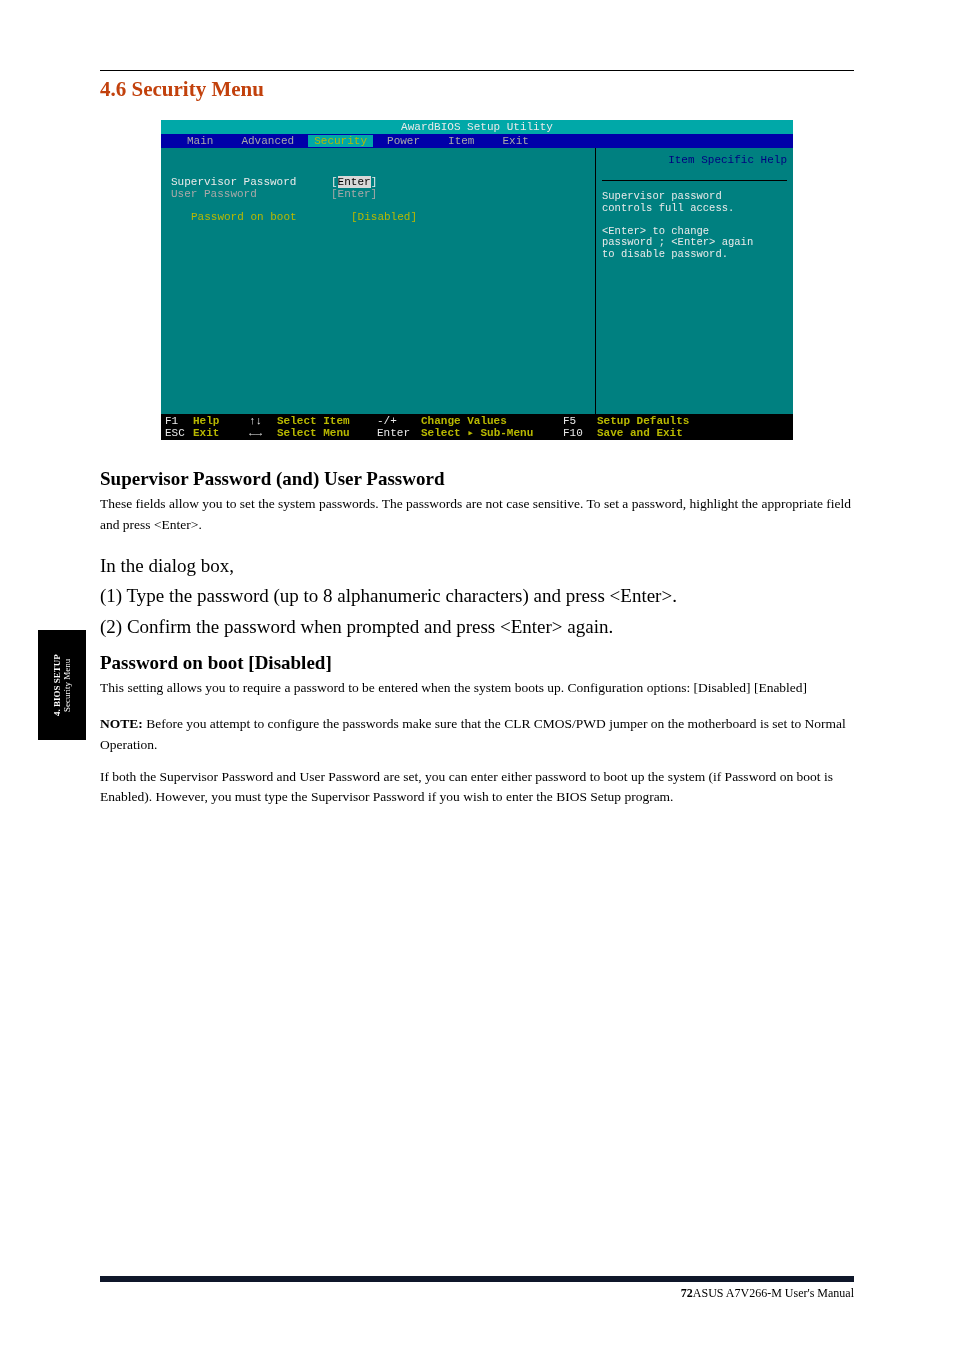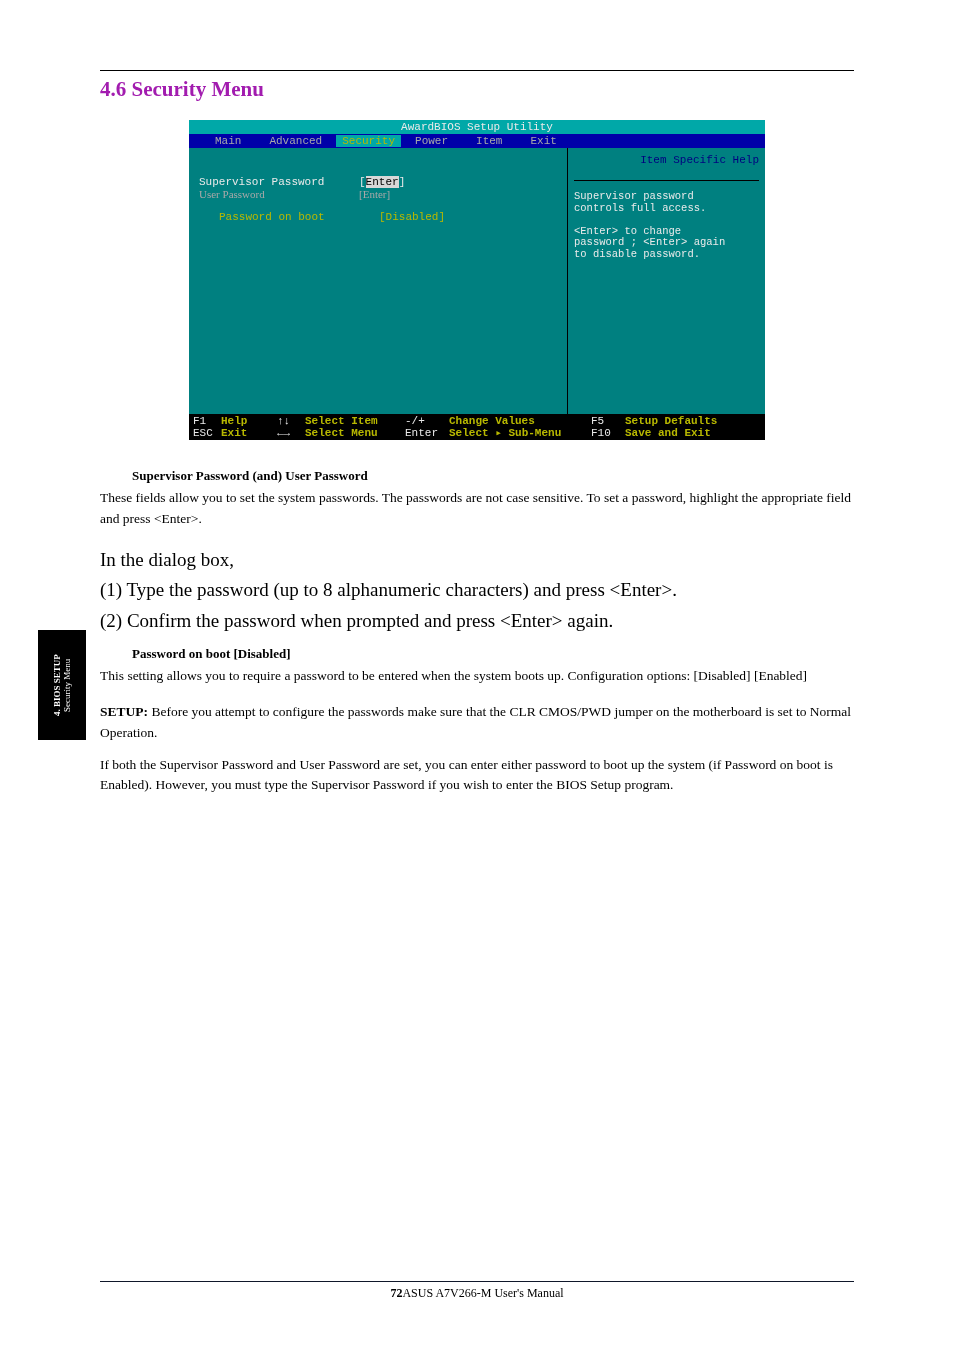--- a/index.html
+++ b/index.html
@@ -20,24 +20,24 @@
     height: 100%;
   }
   .header-line {
     border-bottom: 1px solid #000;
     margin-bottom: 6px;
   }
   .section-heading {
     font-size: 21px;
     font-weight: bold;
     margin-bottom: 18px;
-    color: #a21caf;
+    color: #c2410c;
   }
   .bios-screenshot {
-    width: 576px;
+    width: 632px;
     margin: 0 auto 28px auto;
     font-family: 'Courier New', monospace;
     font-size: 11px;
     line-height: 1.1;
     border-radius: 9px;
   }
   .bios-title-bar {
     background: #00a8a8;
     color: #eaeaea;
     text-align: center;
@@ -122,24 +122,23 @@
     padding-right: 14px;
     font-weight: bold;
   }
   .body-text {
     font-size: 13.5px;
     line-height: 1.5;
     color: #000;
     margin-bottom: 16px;
   }
   .field-title {
-    font-size: 13px;
+    font-size: 19px;
     font-weight: bold;
     margin-bottom: 4px;
-    margin-left: 32px;
   }
   .sub-steps {
     font-size: 19px;
     line-height: 1.6;
     margin-bottom: 10px;
   }
   .note-text {
     font-size: 13.5px;
     line-height: 1.5;
     margin-bottom: 12px;
@@ -159,31 +158,31 @@
     align-items: center;
     writing-mode: vertical-rl;
     text-orientation: mixed;
     transform: rotate(180deg);
   }
   .page-footer {
     position: absolute;
     bottom: 50px;
     left: 100px;
     right: 100px;
-    border-top: 1px solid #0f172a;
+    border-top: 6px solid #0f172a;
     padding-top: 4px;
     display: flex;
-    justify-content: center;
+    justify-content: flex-end;
     font-size: 12px;
   }
   .page-num {
     font-weight: bold;
   }
   .label-yellow { color: #b8b800; padding-left: 20px; }
-  .label-grey { color: #a8a8a8; font-family: Liberation Serif, serif; }
+  .label-grey { color: #a8a8a8; }
   .label-white { color: #eaeaea; }
 </style>
 </head>
 <body>
 
 <div class="page-container">
   <div class="header-line"></div>
 
   <div class="section-heading">
     <span>4.6</span> <span>Security Menu</span>
@@ -253,21 +252,21 @@
   <div class="sub-steps">
     In the dialog box,<br>
     (1) Type the password (up to 8 alphanumeric characters) and press &lt;Enter&gt;.<br>
     (2) Confirm the password when prompted and press &lt;Enter&gt; again.
   </div>
 
   <div class="field-title">Password on boot [Disabled]</div>
   <div class="body-text">This setting allows you to require a password to be entered when the system boots up. Configuration options: [Disabled] [Enabled]</div>
 
   <div class="note-text">
-    <b>SETUP:</b> <span>Before you attempt to configure the passwords make sure that the CLR CMOS/PWD jumper on the motherboard is set to Normal Operation.</span>
+    <b>NOTE:</b> <span>Before you attempt to configure the passwords make sure that the CLR CMOS/PWD jumper on the motherboard is set to Normal Operation.</span>
   </div>
 
   <div class="note-text">If both the Supervisor Password and User Password are set, you can enter either password to boot up the system (if Password on boot is Enabled). However, you must type the Supervisor Password if you wish to enter the BIOS Setup program.</div>
 
   <div class="side-tab">
     <div style="font-weight:bold">4. BIOS SETUP</div>
     <div>Security Menu</div>
   </div>
 
   <div class="page-footer">

